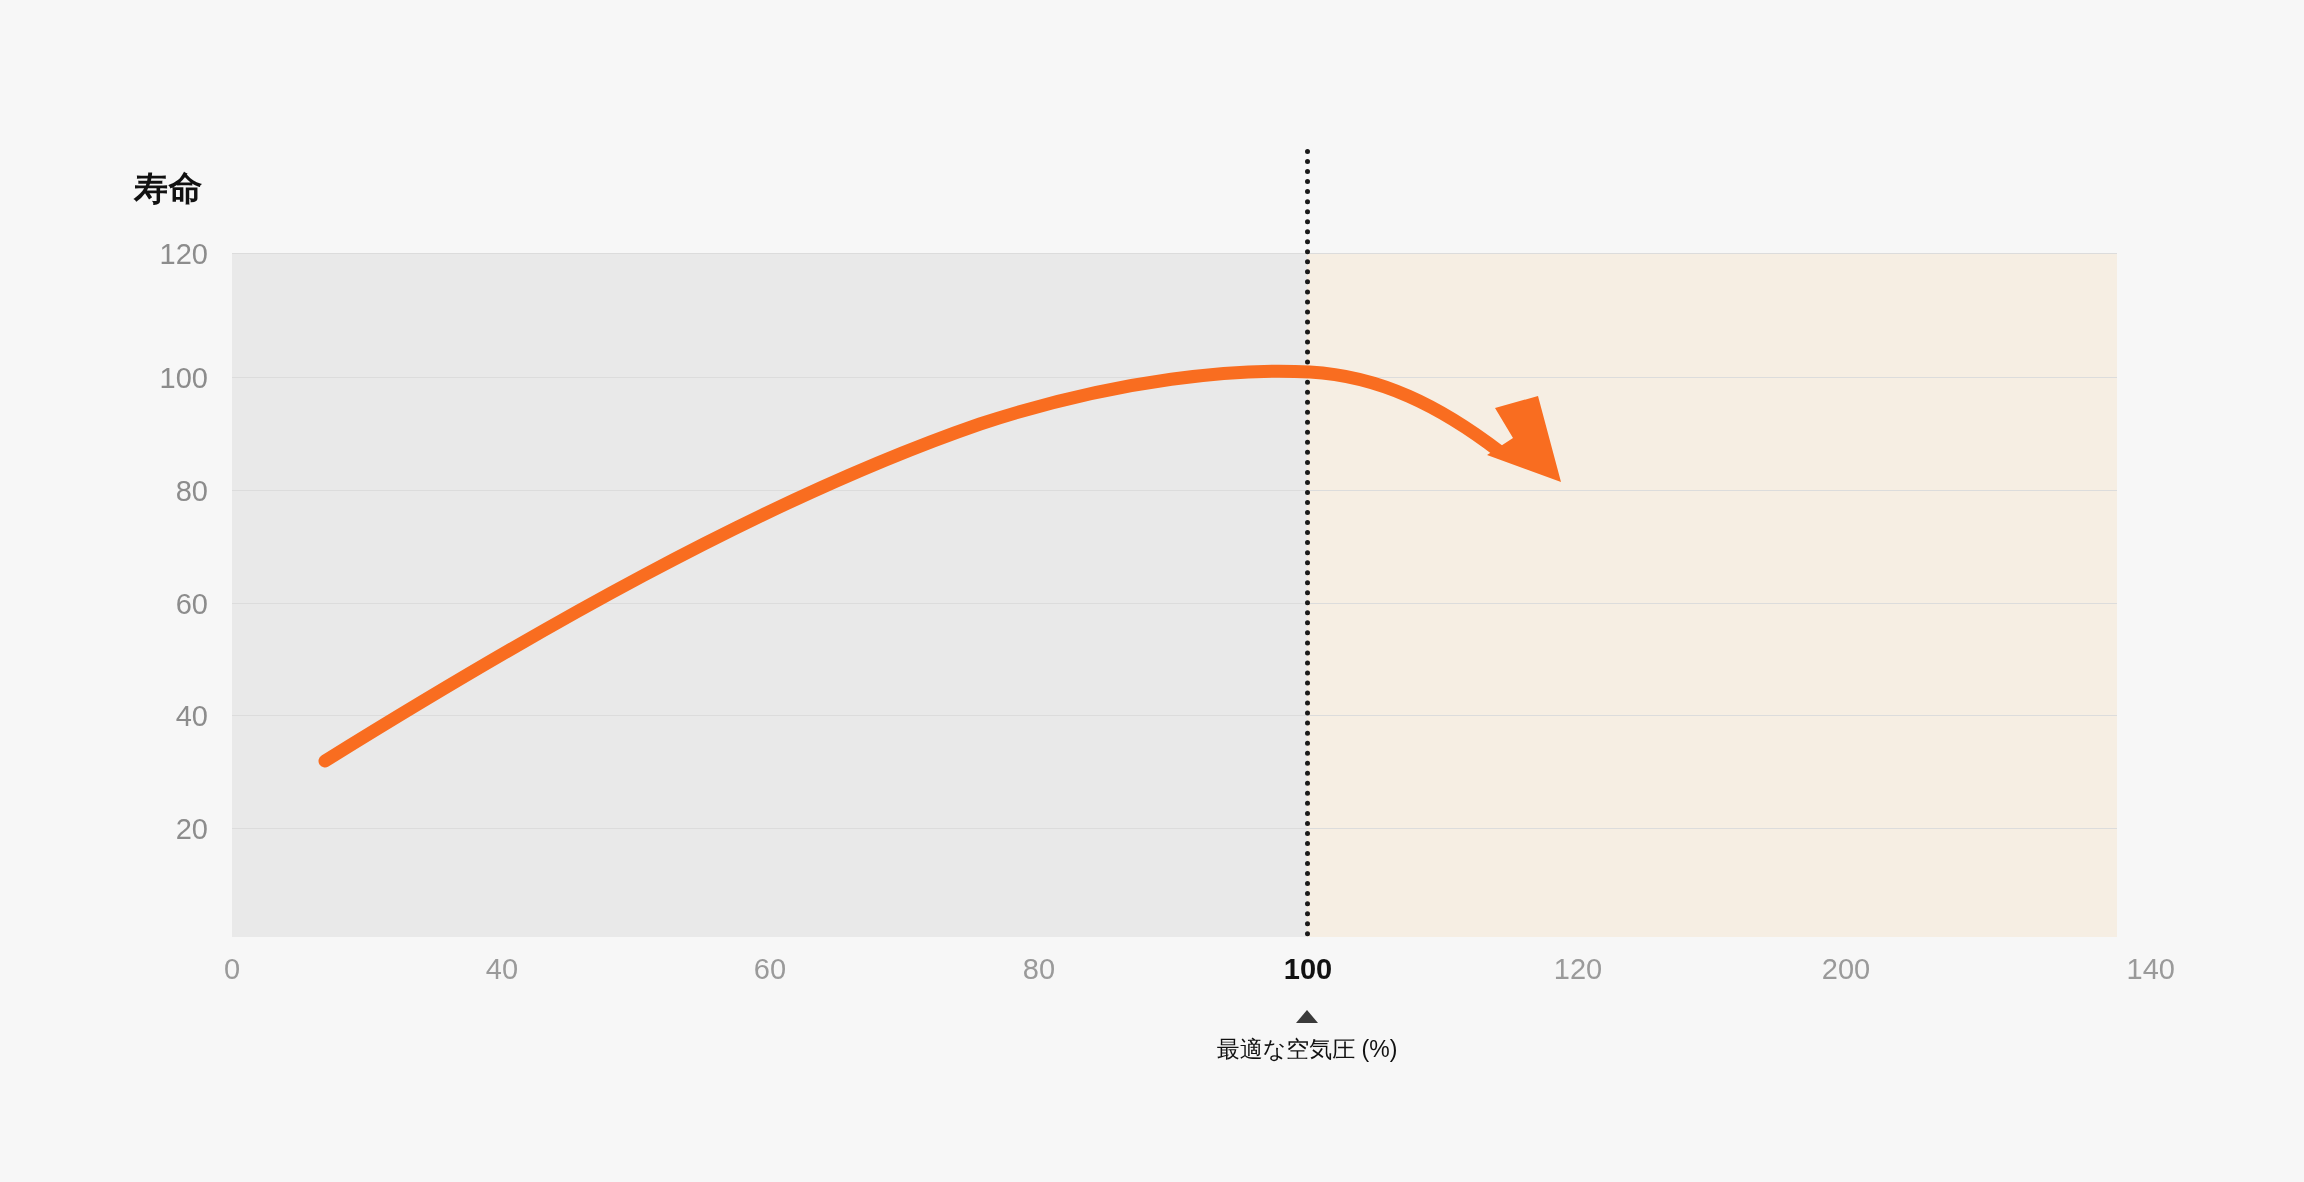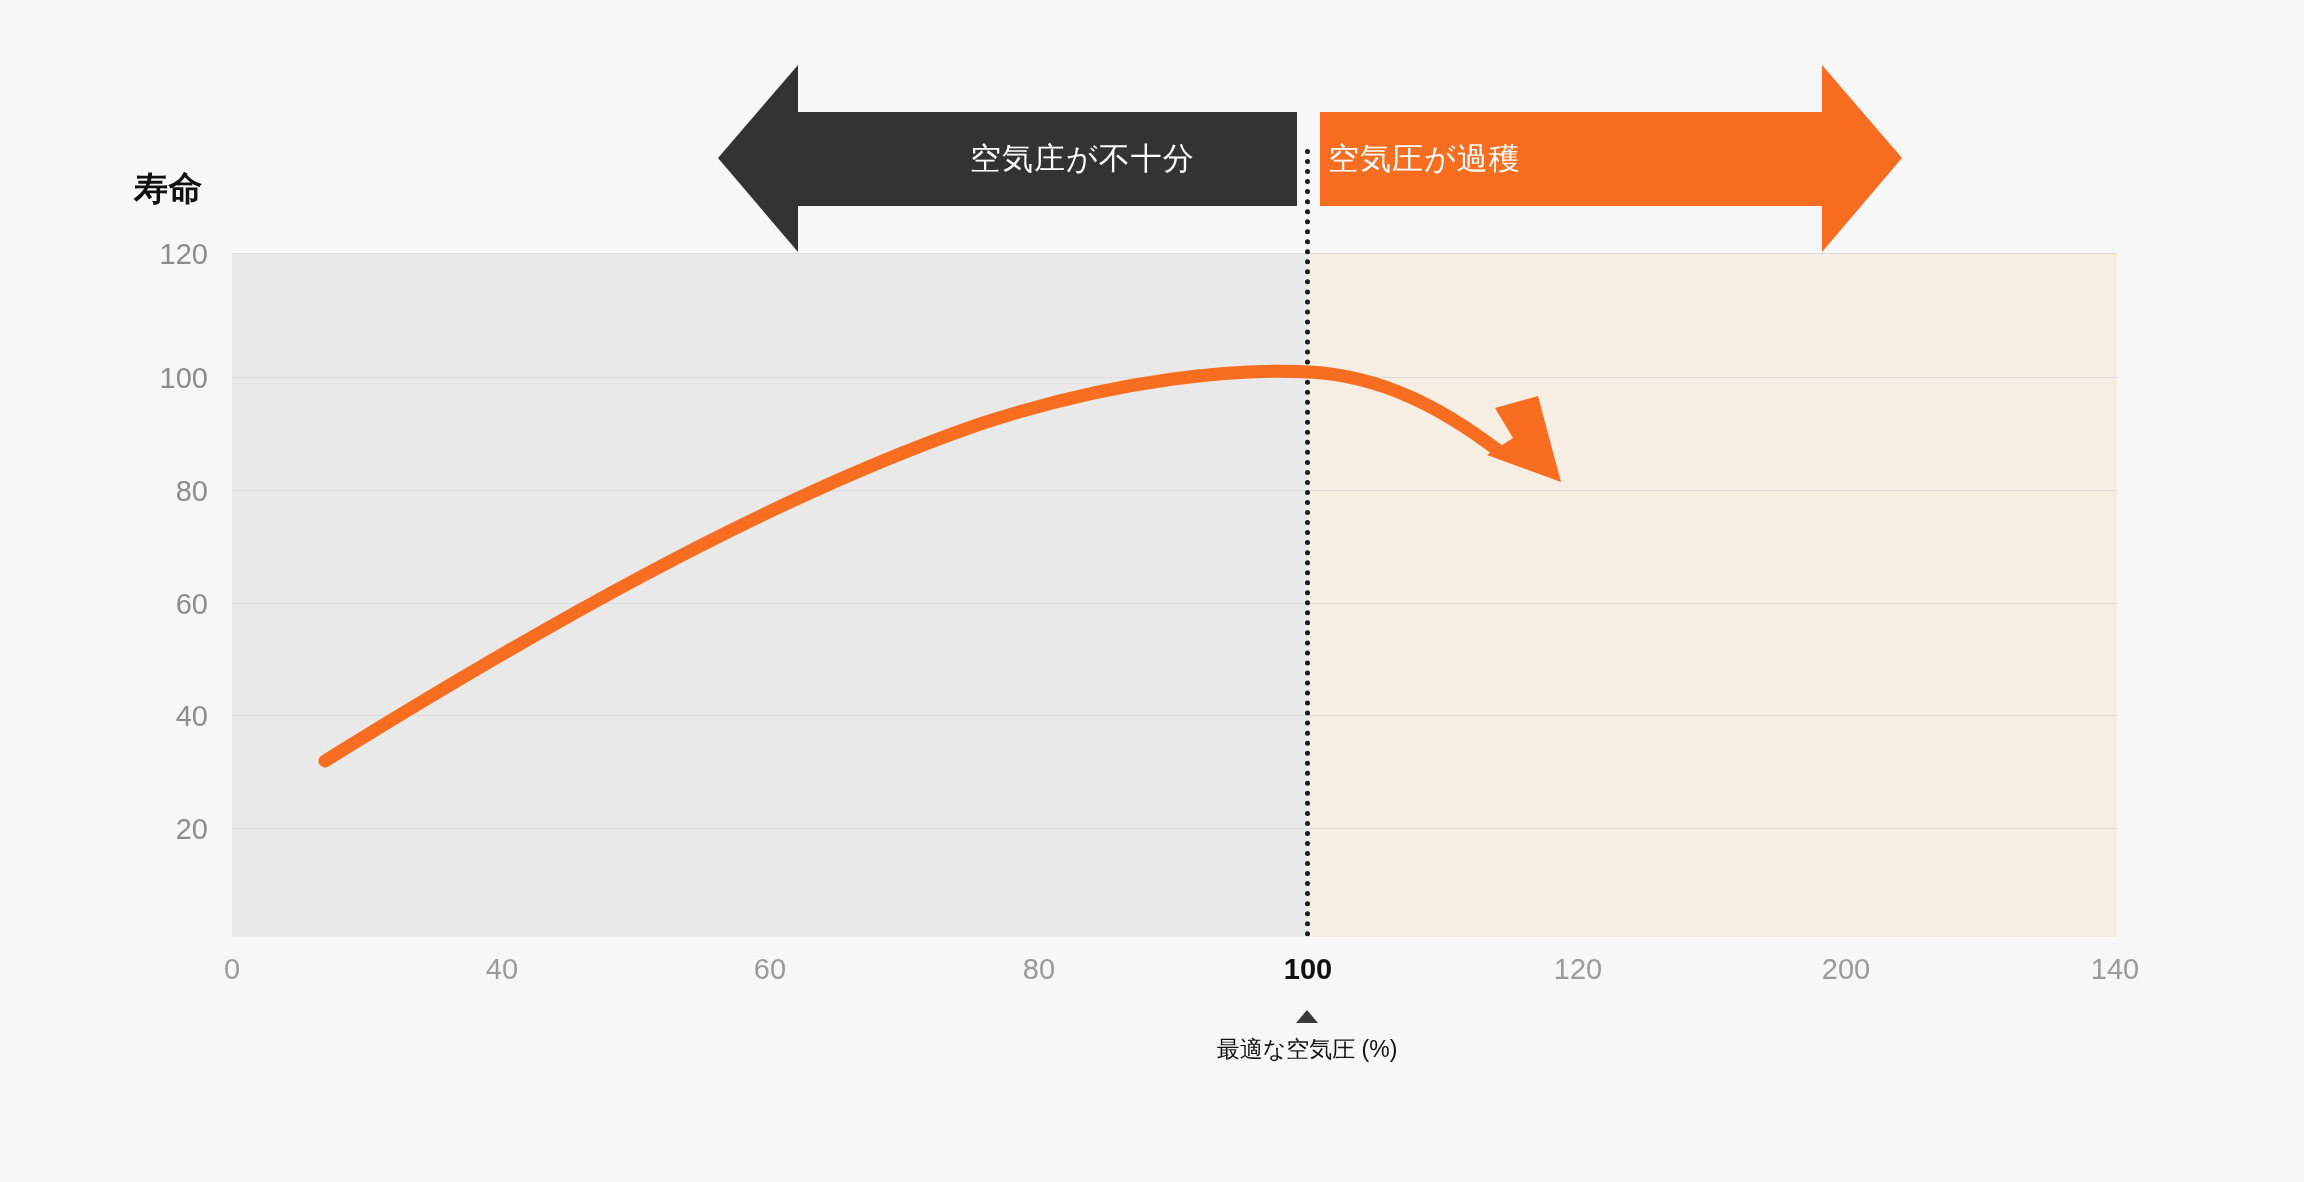--- a/index.html
+++ b/index.html
@@ -148,30 +148,20 @@
     pointer-events: none;
   }
 </style>
 </head>
 <body>
 
 <div class="stage">
 
   <div class="y-axis-title">寿命</div>
 
-  <div class="banner">
-    <svg width="1220" height="205" viewBox="0 0 1220 205" xmlns="http://www.w3.org/2000/svg">
-
-      <polygon points="18,103 98,10 98,57 597,57 597,151 98,151 98,197" fill="#333333"></polygon>
-
-      <polygon points="1202,103 1122,10 1122,57 620,57 620,151 1122,151 1122,197" fill="#f96d20"></polygon>
-    </svg>
-    <div class="banner-label left">空気庄が不十分</div>
-    <div class="banner-label right">空気圧が過穫</div>
-  </div>
 
   <div class="plot">
     <div class="panel-left"></div>
     <div class="panel-right"></div>
 
     <div class="gridline" style="top:0px;"></div>
     <div class="gridline" style="top:124px;"></div>
     <div class="gridline" style="top:237px;"></div>
     <div class="gridline" style="top:350px;"></div>
     <div class="gridline" style="top:462px;"></div>
@@ -187,21 +177,21 @@
   <div class="ytick-label" style="left:108px; top:702px;">40</div>
   <div class="ytick-label" style="left:108px; top:815px;">20</div>
 
   <div class="xtick-label" style="left:232px;">0</div>
   <div class="xtick-label" style="left:502px;">40</div>
   <div class="xtick-label" style="left:770px;">60</div>
   <div class="xtick-label" style="left:1039px;">80</div>
   <div class="xtick-label emph" style="left:1308px;">100</div>
   <div class="xtick-label" style="left:1578px;">120</div>
   <div class="xtick-label" style="left:1846px;">200</div>
-  <div class="xtick-label" style="left:2115px;">140</div>
+  <div class="xtick-label" style="left:2115px;text-align:right;">140</div>
 
   <div class="x-marker"></div>
   <div class="x-axis-title">最適な空気圧 (%)</div>
 
   <svg class="curve-layer" viewBox="0 0 2304 1182" xmlns="http://www.w3.org/2000/svg">
     <path d="M 325 761 C 520 640, 760 500, 980 424 C 1120 378, 1240 368, 1310 372 C 1380 376, 1440 406, 1500 452" fill="none" stroke="#f96d20" stroke-width="13" stroke-linecap="round"></path>
     <polygon points="1561,482 1487,455 1513,438 1495,408 1538,396" fill="#f96d20"></polygon>
   </svg>
 
 </div>

